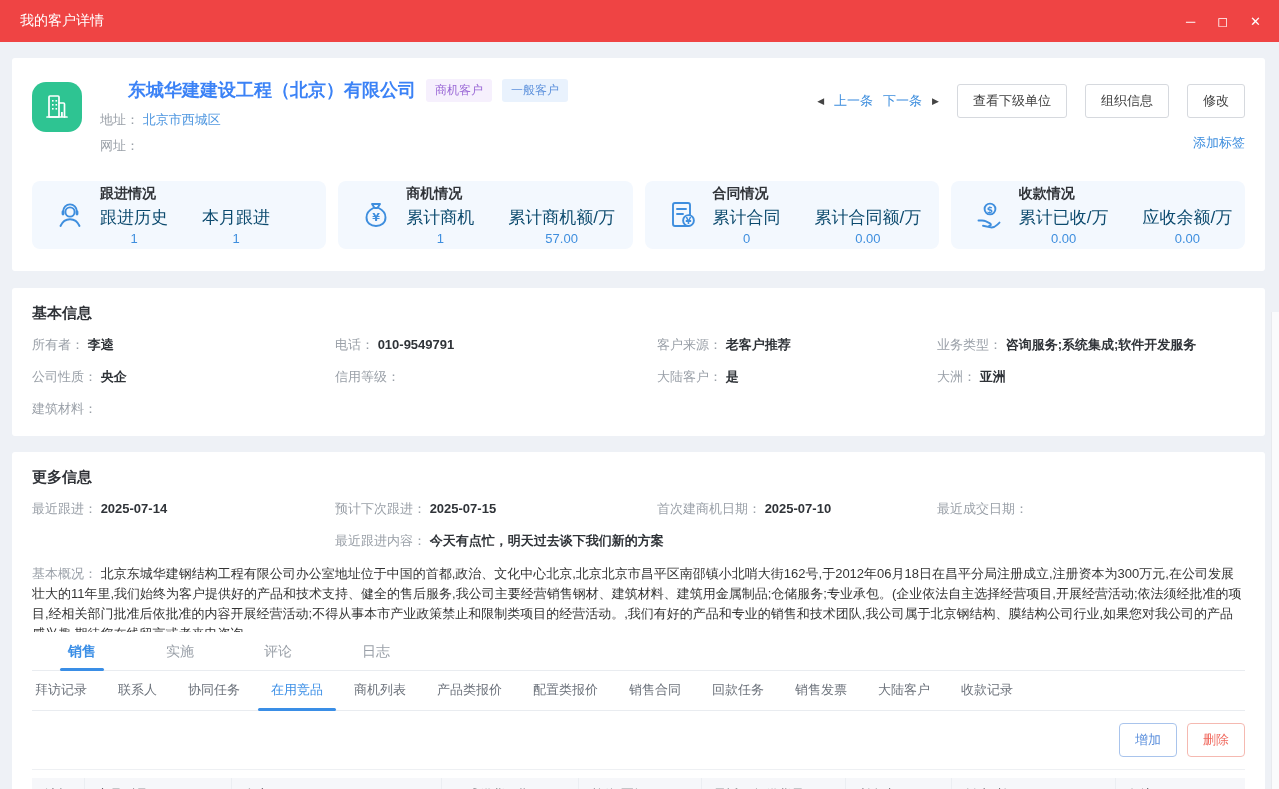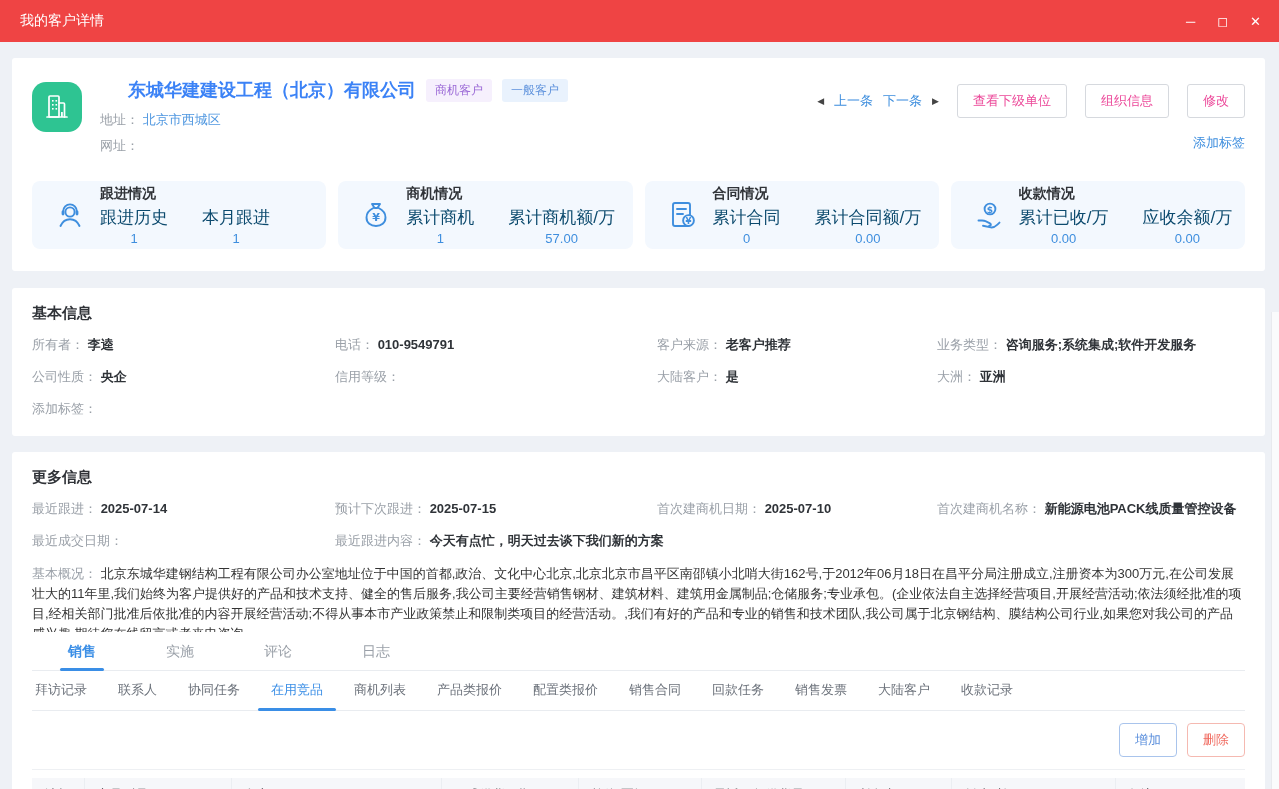--- a/index.html
+++ b/index.html
@@ -24,21 +24,21 @@
   .company-name { font-size:18px; font-weight:bold; color:#3b82f6;margin-left:28px; }
   .badge { font-size:12px; padding:3px 9px; border-radius:3px; }
   .badge.purple { background:#f6f0fd; color:#9a68d6; }
   .badge.blue { background:#e9f2fd; color:#5e92dc; }
   .meta-line { font-size:13px; color:#9aa0a8; margin-bottom:8px; }
   .meta-line a { color:#4f97e0; text-decoration:none; }
   .header-actions { position:absolute; right:0; top:6px; text-align:right; }
   .nav-row { display:flex; align-items:center; gap:10px; }
   .arrow { color:#444; font-size:9px; }
   .nav-link { color:#3e8ede; font-size:13px; text-decoration:none; }
-  .hbtn { background:#fff; border:1px solid #d6d9de; border-radius:3px; font-size:13px; color:#ec4899; padding:7px 15px; margin-left:8px; cursor:pointer; font-family:inherit; }
+  .hbtn { background:#fff; border:1px solid #d6d9de; border-radius:3px; font-size:13px; color:#404040; padding:7px 15px; margin-left:8px; cursor:pointer; font-family:inherit; }
   .addtag { display:inline-block; margin-top:16px; color:#3e8ede; font-size:13px; text-decoration:none; }
 
   
   .stat-row { display:flex; gap:12px; }
   .stat-card { flex:1; height:68px; background:#f3f8fe; border-radius:8px; display:flex; align-items:center; padding:0 10px 0 22px; }
   .stat-icon { width:32px; height:32px; flex:0 0 32px; margin-right:14px; }
   .stat-body { flex:1; }
   .stat-title { font-size:14px; font-weight:bold; color:#303338; margin-bottom:3px; }
   .metric-row { display:flex; gap:34px; }
   .metric { min-width:62px; text-align:center; }
@@ -238,31 +238,30 @@
     <div class="section-title">基本信息</div>
     <div class="field-grid">
       <div><span class="f-label">所有者：</span> <span class="f-value">李逵</span></div>
       <div><span class="f-label">电话：</span> <span class="f-value">010-9549791</span></div>
       <div><span class="f-label">客户来源：</span> <span class="f-value">老客户推荐</span></div>
       <div><span class="f-label">业务类型：</span> <span class="f-value">咨询服务;系统集成;软件开发服务</span></div>
       <div><span class="f-label">公司性质：</span> <span class="f-value">央企</span></div>
       <div><span class="f-label">信用等级：</span> <span class="f-value"></span></div>
       <div><span class="f-label">大陆客户：</span> <span class="f-value">是</span></div>
       <div><span class="f-label">大洲：</span> <span class="f-value">亚洲</span></div>
-      <div><span class="f-label">添加标签：</span> <span class="f-value"></span></div>
+      <div><span class="f-label">建筑材料：</span> <span class="f-value"></span></div>
     </div>
   </section>
 
   <section class="card more-card">
     <div class="section-title">更多信息</div>
     <div class="field-grid">
       <div><span class="f-label">最近跟进：</span> <span class="f-value">2025-07-14</span></div>
       <div><span class="f-label">预计下次跟进：</span> <span class="f-value">2025-07-15</span></div>
       <div><span class="f-label">首次建商机日期：</span> <span class="f-value">2025-07-10</span></div>
-      <div><span class="f-label">首次建商机名称：</span> <span class="f-value">新能源电池PACK线质量管控设备</span></div>
       <div><span class="f-label">最近成交日期：</span> <span class="f-value"></span></div>
       <div class="span2"><span class="f-label">最近跟进内容：</span> <span class="f-value">今天有点忙，明天过去谈下我们新的方案</span></div>
     </div>
     <div class="profile">
       <span class="f-label">基本概况：</span>
       <span class="f-value">北京东城华建钢结构工程有限公司办公室地址位于中国的首都,政治、文化中心北京,北京北京市昌平区南邵镇小北哨大街162号,于2012年06月18日在昌平分局注册成立,注册资本为300万元,在公司发展壮大的11年里,我们始终为客户提供好的产品和技术支持、健全的售后服务,我公司主要经营销售钢材、建筑材料、建筑用金属制品;仓储服务;专业承包。(企业依法自主选择经营项目,开展经营活动;依法须经批准的项目,经相关部门批准后依批准的内容开展经营活动;不得从事本市产业政策禁止和限制类项目的经营活动。,我们有好的产品和专业的销售和技术团队,我公司属于北京钢结构、膜结构公司行业,如果您对我公司的产品感兴趣,期待您在线留言或者来电咨询</span>
     </div>
 
     <div class="tabs">
       <div class="tab active">销售</div>

